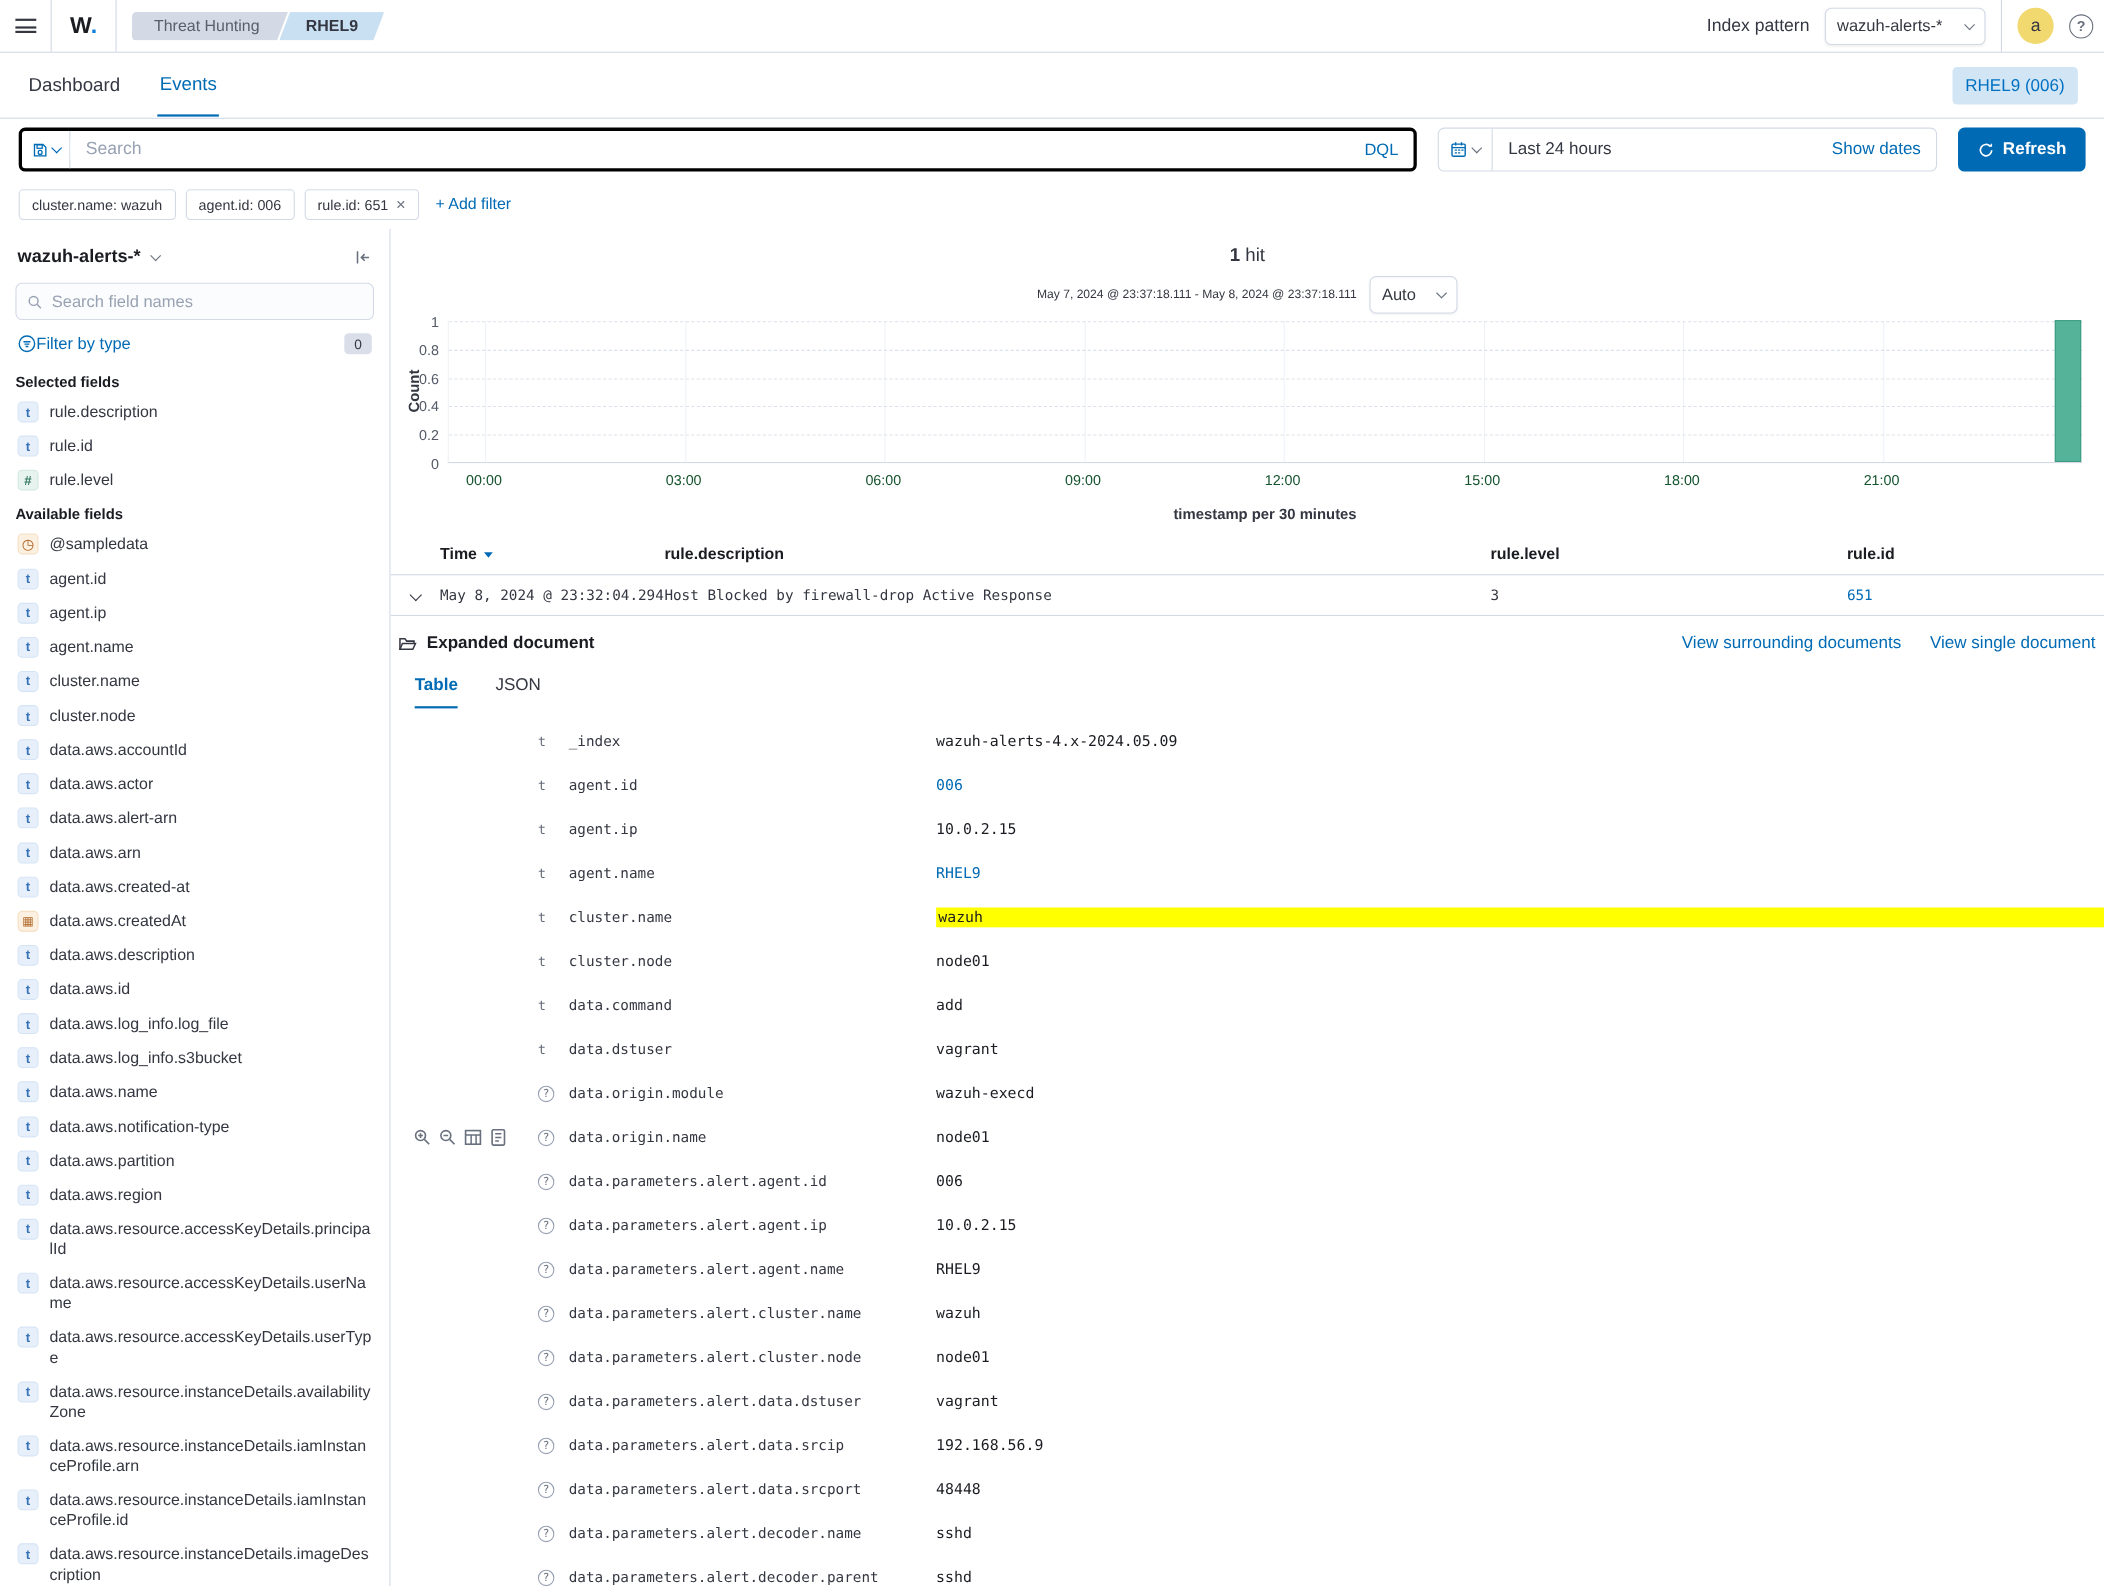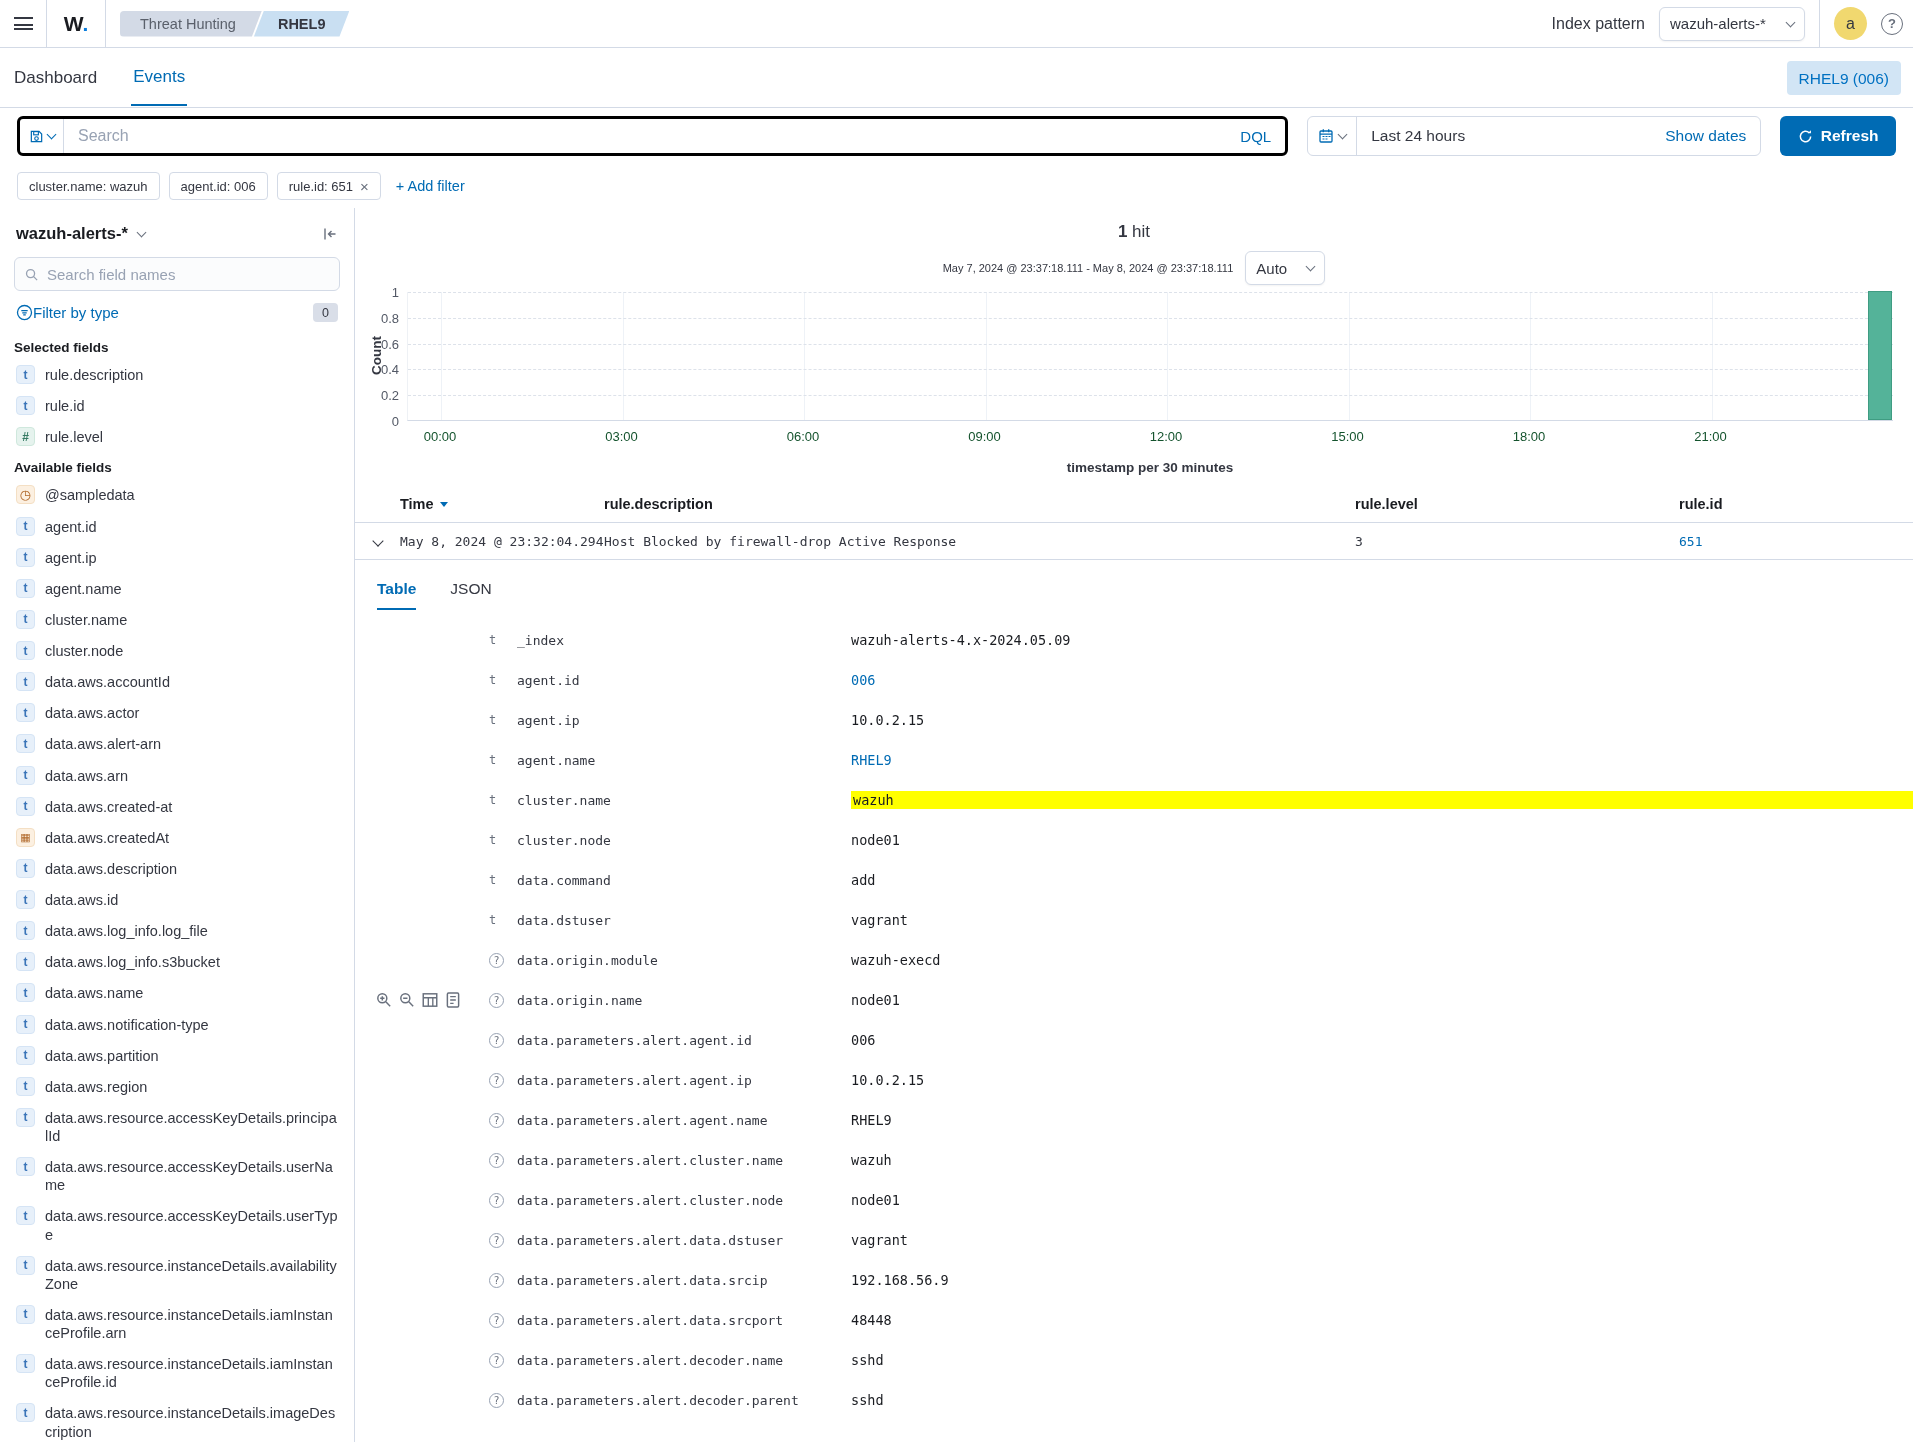--- a/index.html
+++ b/index.html
@@ -25,21 +25,21 @@
     box-shadow:0 1px 2px rgba(0,0,0,.05); display:flex; align-items:center; padding:0 10px; font-size:15px; cursor:pointer; }
   .chev { width:7px; height:7px; border-right:1.7px solid currentColor; border-bottom:1.7px solid currentColor; transform:rotate(45deg); color:#69707d; flex-shrink:0; }
   .idx-select .chev { margin-left:auto; margin-top:-3px; }
   .nav-divider2 { width:1px; height:47px; background:#d3dae6; }
   .avatar { width:33px; height:33px; border-radius:50%; background:#f1d86f; color:#343741; font-size:16px;
     display:flex; align-items:center; justify-content:center; cursor:pointer; }
   .help-btn { width:22px; height:22px; border-radius:50%; border:1.6px solid #69707d; color:#69707d; font-size:13px; font-weight:700;
     display:flex; align-items:center; justify-content:center; cursor:pointer; }
 
   
-  #tabsrow { height:60px; display:flex; align-items:center; border-bottom:1px solid #d3dae6; padding:0 12px; position:relative; }
+  #tabsrow { height:60px; display:flex; align-items:center; border-bottom:1px solid #d3dae6; padding:0 24px; position:relative; }
   .page-tab { font-size:17px; margin-right:32px; padding:18px 2px 17px; cursor:pointer; color:#343741; }
   .page-tab.active { color:#006BB4; font-weight:400; border-bottom:2px solid #006BB4; }
   .agent-badge { margin-left:auto; background:#d2e5f5; border-radius:4px; height:34px; display:flex; align-items:center;
     gap:9px; padding:0 12px; color:#0071c2; font-size:15.5px; cursor:pointer;flex-direction:column; }
 
   
   #searchrow { height:56px; display:flex; align-items:center; padding:0 17px; gap:19px; }
   .search-box { width:1285px; height:40px; border:3px solid #000000; border-radius:6px; display:flex; align-items:center; background:#fff; }
   .save-seg { width:44px; height:100%; border-right:1px solid #d3dae6; display:flex; align-items:center; justify-content:center; gap:4px; cursor:pointer; }
   .save-seg .chev { color:#006BB4; margin-top:-3px; }
@@ -502,20 +502,31 @@
 
         <div class="ev-grid ev-row">
           <span class="row-chev chev" style="transform:rotate(45deg);width:8px;height:8px;"></span>
           <span>May 8, 2024 @ 23:32:04.294</span>
           <span>Host Blocked by firewall-drop Active Response</span>
           <span>3</span>
           <span class="ev-link">651</span>
         </div>
       </div>
 
+    <div class="expanded-head">
+      <svg width="17" height="17" viewBox="0 0 16 16">
+        <path d="M1.5 12.5v-9h4.3l1.5 2h6.2v2.2" fill="none" stroke="#343741" stroke-width="1.3"></path>
+        <path d="M1.5 12.5l2.1-5h11.2l-2.3 5z" fill="none" stroke="#343741" stroke-width="1.3"></path>
+      </svg>
+      <span class="expanded-title">Expanded document</span>
+      <div class="doc-links">
+        <span class="doc-link">View surrounding documents</span>
+        <span class="doc-link">View single document</span>
+      </div>
+    </div>
     <div class="doc-tabs">
       <span class="doc-tab active">Table</span>
       <span class="doc-tab">JSON</span>
     </div>
     <div class="doc-rows">
 
         <div class="doc-row">
           <span class="row-tools">
             <svg class="tool-btn" viewBox="0 0 16 16">
               <circle cx="6.5" cy="6.5" r="4" fill="none" stroke="#69707d" stroke-width="1.3"></circle>

